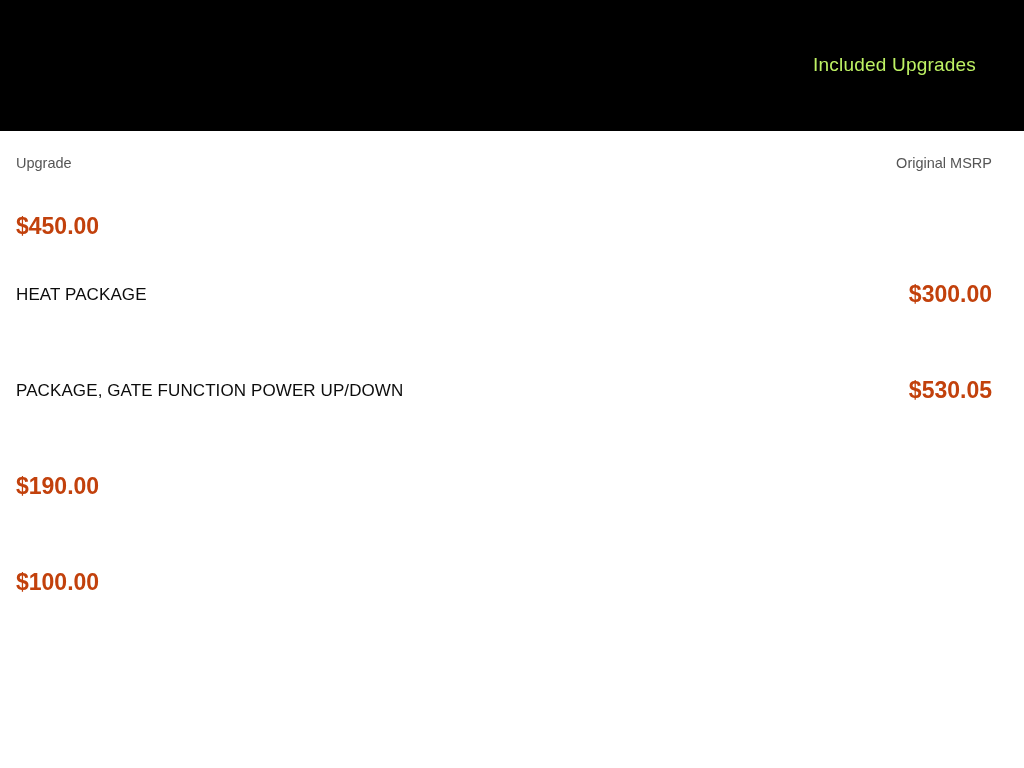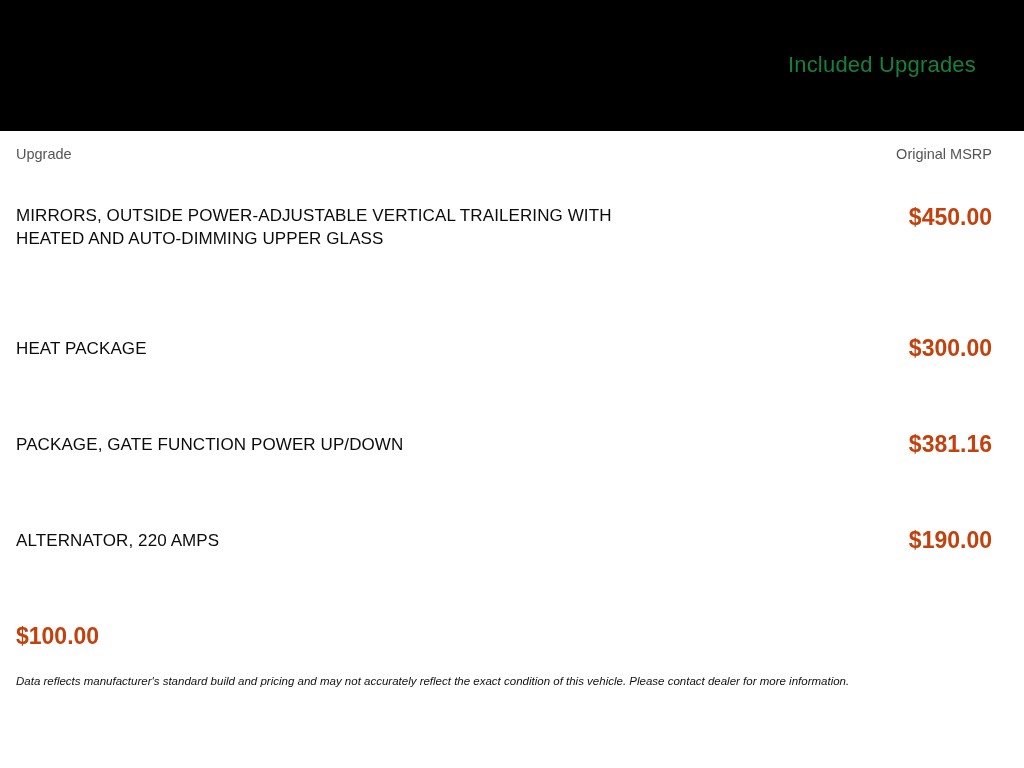--- a/index.html
+++ b/index.html
@@ -24,49 +24,48 @@
   .header {
     height: 131px;
     background: #000000;
     display: flex;
     align-items: center;
     justify-content: flex-end;
     box-sizing: border-box;
     padding-right: 48px;
   }
   .header-title {
-    color: #15803d;
-    font-size: 22px;
+    color: #bef264;
+    font-size: 19px;
     font-weight: 400;
     letter-spacing: 0.2px;
     line-height: 1.1;
   }
   
   .table {
     box-sizing: border-box;
     padding: 0 32px 0 16px;
   }
   .table-head {
     display: flex;
     align-items: baseline;
     justify-content: space-between;
-    padding-top: 15px;
+    padding-top: 24px;
     padding-bottom: 6px;
   }
   .col-head {
     font-size: 14.5px;
     color: #555555;
     font-weight: 400;
   }
   .col-head.right {
     text-align: left;
   }
   .row {
     display: flex;
-    align-items: flex-end;
     justify-content: space-between;
     min-height: 96px;
     padding-top: 10px;
     box-sizing: border-box;
   }
   .row.first {
     align-items: flex-start;
     padding-top: 36px;
     min-height: 96px;
   }
@@ -108,40 +107,37 @@
   </div>
 
   <div class="table">
 
     <div class="table-head">
       <div class="col-head">Upgrade</div>
       <div class="col-head right">Original MSRP</div>
     </div>
 
     <div class="row first">
-      <div class="row-label">MIRRORS, OUTSIDE POWER-ADJUSTABLE VERTICAL TRAILERING WITH HEATED AND AUTO-DIMMING UPPER GLASS</div>
       <div class="row-price">$450.00</div>
     </div>
 
     <div class="row">
       <div class="row-label">HEAT PACKAGE</div>
       <div class="row-price">$300.00</div>
     </div>
 
     <div class="row">
       <div class="row-label">PACKAGE, GATE FUNCTION POWER UP/DOWN</div>
-      <div class="row-price">$381.16</div>
+      <div class="row-price">$530.05</div>
     </div>
 
     <div class="row">
-      <div class="row-label">ALTERNATOR, 220 AMPS</div>
       <div class="row-price">$190.00</div>
     </div>
 
     <div class="row">
       <div class="row-price">$100.00</div>
     </div>
 
   </div>
 
-  <div class="disclaimer">Data reflects manufacturer's standard build and pricing and may not accurately reflect the exact condition of this vehicle. Please contact dealer for more information.</div>
 
 </div>
 
 </body></html>

